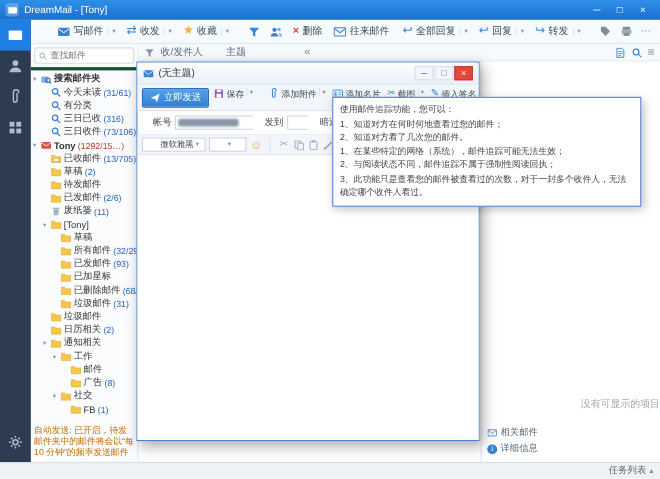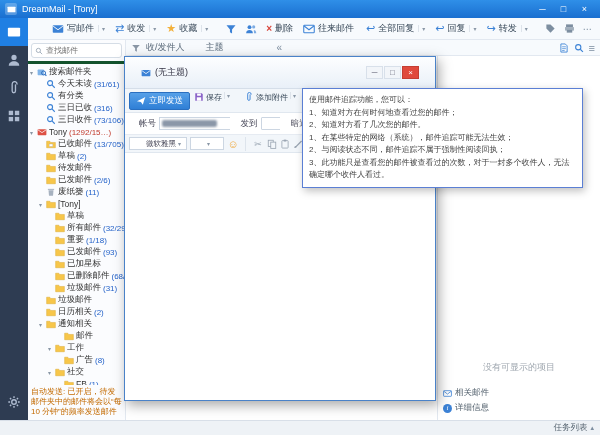--- a/index.html
+++ b/index.html
@@ -47,51 +47,51 @@
   .search-box{display:flex;align-items:center;gap:3px;border:1px solid #d5dde6;border-radius:3px;height:15px;padding:0 3px;background:#fff}
   .search-box svg{width:8px;height:8px;color:#9aa7b5;flex:none}
   .search-box input{border:none;outline:none;width:100%;font-size:8px;color:#555;background:transparent;
                     font-family:"Liberation Sans","DejaVu Sans",sans-serif}
   .tree{flex:1;overflow:hidden;padding-top:2px}
   .tree-item{display:flex;align-items:center;height:12px;white-space:nowrap;overflow:hidden;padding-left:2px}
   .tree-item .exp{width:7px;font-size:6px;color:#8a97a6;flex:none}
   .tree-ic{width:10px;height:10px;flex:none;margin-right:2px}
   .tree-ic svg{width:10px;height:10px}
   .tree-label{font-size:8.5px;color:#333}
-  .bold .tree-label{font-weight:normal}
+  .bold .tree-label{font-weight:bold}
   .tree-count{font-size:8px;color:#2563c9;margin-left:2px}
   .tree-count.red{color:#c0392b}
   .lvl1{padding-left:11px}.lvl2{padding-left:20px}.lvl3{padding-left:29px}
   .autosend{padding:2px 3px 3px;font-size:8px;line-height:10px;color:#c36a00}
 
   
   .list-header{position:absolute;left:126px;top:40px;right:0;height:16px;background:#f7fafd;border-bottom:1px solid #e2e8f0;
                display:flex;align-items:center;padding:0 5px;gap:5px;color:#5a6a7a}
   .hd-ic{width:10px;height:10px;color:#8a97a6}
   .hd-ic.blue{color:#3c82d6}
   .collapse{color:#7d8ea0;font-size:10px}
   .hamburger{color:#7d8ea0;font-size:11px}
   .list-area{position:absolute;left:126px;top:56px;width:311px;bottom:15px;background:#fff}
   .detail-pane{position:absolute;left:437px;top:56px;right:0;bottom:15px;background:#fff;border-left:1px solid #e2e8f0}
-  .detail-empty{position:absolute;left:0;right:0;top:305px;text-align:center;color:#a0a8b0;font-size:9px}
+  .detail-empty{position:absolute;left:0;right:0;top:305px;text-align:right;color:#a0a8b0;font-size:9px}
   .detail-tabs{position:absolute;left:5px;bottom:6px;display:flex;flex-direction:column;gap:3px}
   .detail-tab{display:flex;align-items:center;gap:3px;color:#55636f;font-size:8.5px}
   .detail-tab svg{width:9px;height:9px;color:#3c82d6}
 
   
   .status-bar{position:absolute;left:0;right:0;bottom:0;height:15px;background:#eef2f6;border-top:1px solid #d8dfe8;
               display:flex;align-items:center;padding:0 6px;font-size:8.5px;color:#55636f}
   .task-list{margin-left:auto;display:flex;align-items:center;gap:3px}
   .task-list .up{font-size:7px;color:#7d8ea0}
 
   
   .compose{position:absolute;left:124px;top:56px;width:312px;height:345px;background:#fff;border:1px solid #4a82c8;
            box-shadow:3px 4px 12px rgba(0,0,0,.35);z-index:10;display:flex;flex-direction:column}
-  .c-titlebar{height:32px;background:linear-gradient(#fdfeff,#e9f0f8);border-bottom:1px solid #d5dee9;
-              display:flex;align-items:center;padding:0 16px;gap:4px;color:#334;flex:none}
+  .c-titlebar{height:20px;background:linear-gradient(#fdfeff,#e9f0f8);border-bottom:1px solid #d5dee9;
+              display:flex;align-items:center;padding:0 5px;gap:4px;color:#334;flex:none}
   .c-titlebar svg{width:10px;height:10px;color:#3c82d6}
   .c-controls{margin-left:auto;display:flex;gap:1px}
   .c-btn{width:17px;height:13px;display:flex;align-items:center;justify-content:center;font-size:8px;color:#667;
          background:#f2f5f9;border:1px solid #d8e0ea}
   .c-btn.close{background:#e0493c;color:#fff;border-color:#c43e33}
   .c-toolbar{height:24px;background:#f2f6fa;border-bottom:1px solid #e0e7ef;display:flex;align-items:center;
              padding:0 4px;gap:2px;flex:none;white-space:nowrap;overflow:hidden}
   .send-btn{display:flex;align-items:center;gap:3px;background:linear-gradient(#56a0e8,#2f7fd6);color:#fff;height:18px;
             padding:0 6px;border-radius:2px;font-size:8.5px;border:1px solid #2a6fc0;flex:none}
   .send-btn svg{width:10px;height:10px;color:#fff}
@@ -481,30 +481,20 @@
           <span class="tree-label">所有邮件</span>
           <span class="tree-count">(32/296)</span>
         </div>
         <div class="tree-item lvl2">
           <span class="exp"></span>
           <span class="tree-ic">
             <svg viewBox="0 0 16 16">
               <path d="M1 3.5h5l1.5 2H15v8.5H1z" fill="#f7c64a" stroke="#d8a227" stroke-width=".7"></path>
             </svg>
           </span>
-          <span class="tree-label">重要</span>
-          <span class="tree-count">(1/18)</span>
-        </div>
-        <div class="tree-item lvl2">
-          <span class="exp"></span>
-          <span class="tree-ic">
-            <svg viewBox="0 0 16 16">
-              <path d="M1 3.5h5l1.5 2H15v8.5H1z" fill="#f7c64a" stroke="#d8a227" stroke-width=".7"></path>
-            </svg>
-          </span>
           <span class="tree-label">已发邮件</span>
           <span class="tree-count">(93)</span>
         </div>
         <div class="tree-item lvl2">
           <span class="exp"></span>
           <span class="tree-ic">
             <svg viewBox="0 0 16 16">
               <path d="M1 3.5h5l1.5 2H15v8.5H1z" fill="#f7c64a" stroke="#d8a227" stroke-width=".7"></path>
             </svg>
           </span>
@@ -551,37 +541,37 @@
         </div>
         <div class="tree-item lvl1">
           <span class="exp">▾</span>
           <span class="tree-ic">
             <svg viewBox="0 0 16 16">
               <path d="M1 3.5h5l1.5 2H15v8.5H1z" fill="#f7c64a" stroke="#d8a227" stroke-width=".7"></path>
             </svg>
           </span>
           <span class="tree-label">通知相关</span>
         </div>
-        <div class="tree-item lvl3">
-          <span class="exp"></span>
-          <span class="tree-ic">
-            <svg viewBox="0 0 16 16">
-              <path d="M1 3.5h5l1.5 2H15v8.5H1z" fill="#f7c64a" stroke="#d8a227" stroke-width=".7"></path>
-            </svg>
-          </span>
-          <span class="tree-label">邮件</span>
-        </div>
         <div class="tree-item lvl2">
           <span class="exp">▾</span>
           <span class="tree-ic">
             <svg viewBox="0 0 16 16">
               <path d="M1 3.5h5l1.5 2H15v8.5H1z" fill="#f7c64a" stroke="#d8a227" stroke-width=".7"></path>
             </svg>
           </span>
           <span class="tree-label">工作</span>
+        </div>
+        <div class="tree-item lvl3">
+          <span class="exp"></span>
+          <span class="tree-ic">
+            <svg viewBox="0 0 16 16">
+              <path d="M1 3.5h5l1.5 2H15v8.5H1z" fill="#f7c64a" stroke="#d8a227" stroke-width=".7"></path>
+            </svg>
+          </span>
+          <span class="tree-label">邮件</span>
         </div>
         <div class="tree-item lvl3">
           <span class="exp"></span>
           <span class="tree-ic">
             <svg viewBox="0 0 16 16">
               <path d="M1 3.5h5l1.5 2H15v8.5H1z" fill="#f7c64a" stroke="#d8a227" stroke-width=".7"></path>
             </svg>
           </span>
           <span class="tree-label">广告</span>
           <span class="tree-count">(8)</span>

